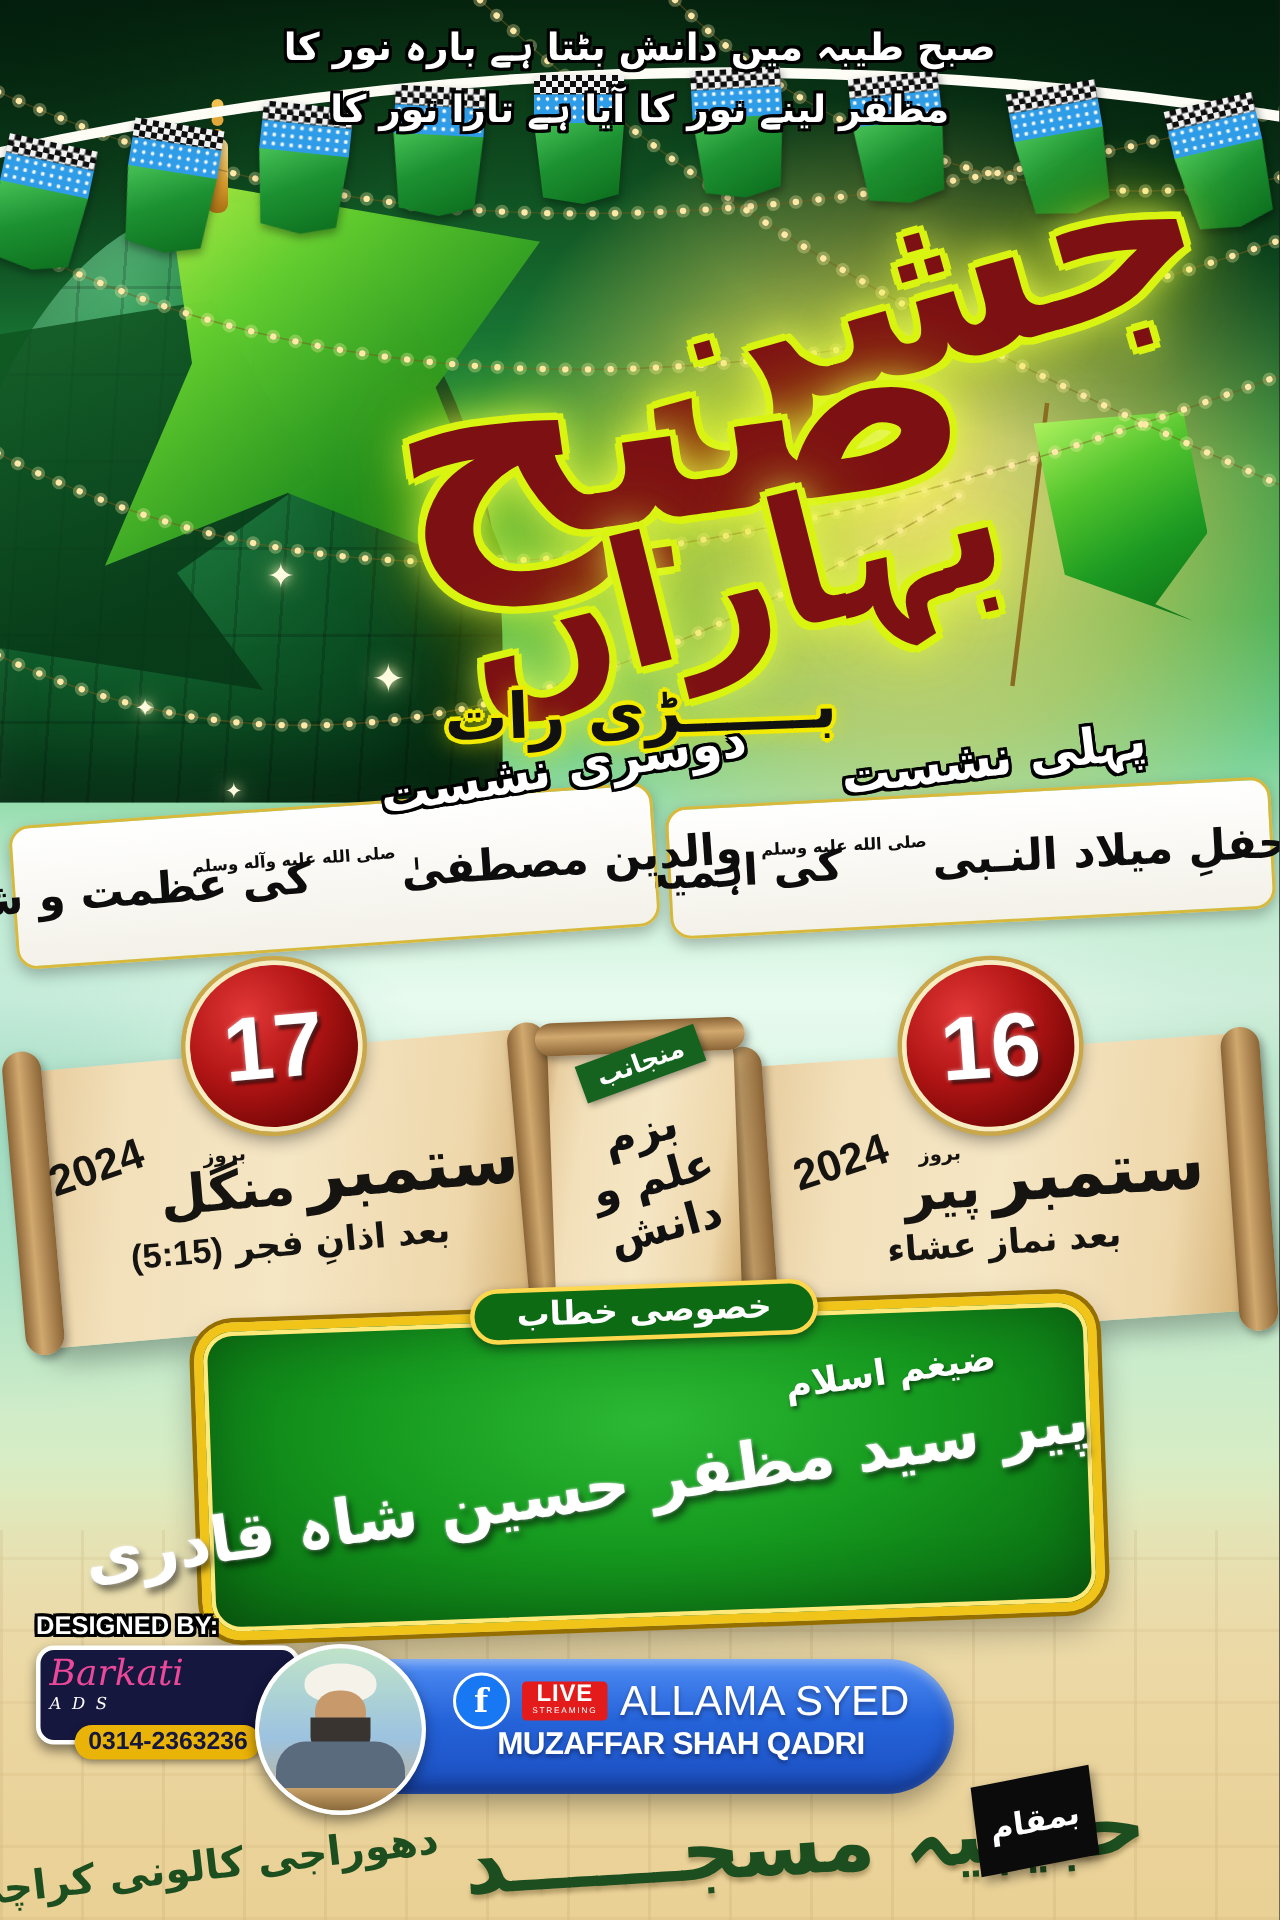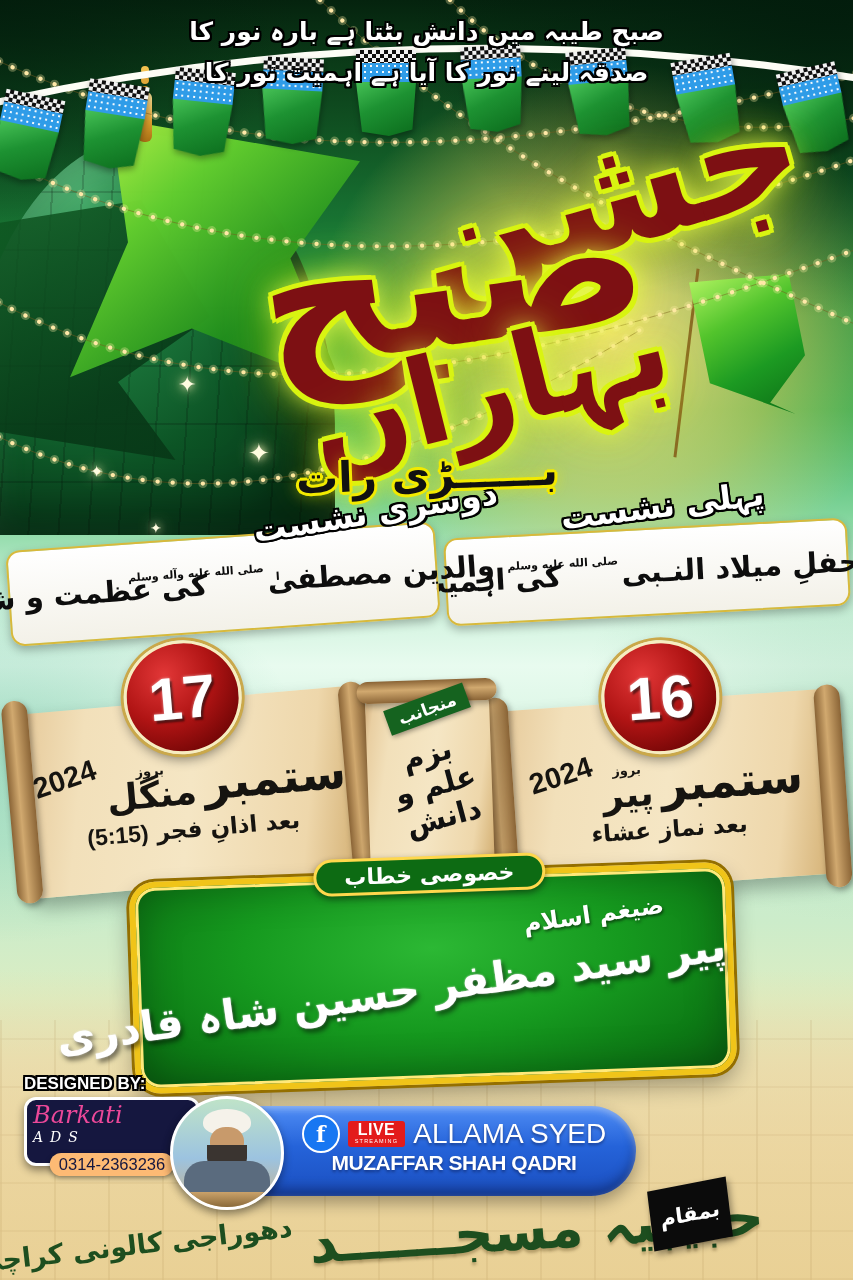--- a/index.html
+++ b/index.html
@@ -154,23 +154,23 @@
   .gb-name{position:absolute;top:84px;left:0;right:0;text-align:center;transform:rotate(-6deg);
     color:#fff;font-size:42px;font-weight:bold;white-space:nowrap;
     text-shadow:2px 4px 5px rgba(0,0,0,.55),0 0 2px #fff;}
 
   
   .des{left:24px;top:1074px;width:176px;z-index:7;text-align:left;font-family:"Liberation Sans",sans-serif;}
   .des-label{color:#fff;font-weight:bold;font-size:17px;}
   .des-box{position:relative;margin-top:3px;background:#15173f;border:3px solid #fff;border-radius:12px;
     padding:3px 6px 18px;box-shadow:0 4px 8px rgba(0,0,0,.45);}
   .des-brand{font-family:"DejaVu Serif",serif;font-style:italic;color:#ec4899;font-size:24px;line-height:1.05;}
-  .des-sub{font-family:"DejaVu Serif",serif;font-style:italic;color:#fff;font-size:14px;letter-spacing:7px;margin-top:1px;}
+  .des-sub{font-family:"DejaVu Serif",serif;font-style:italic;color:#fff;font-size:11px;letter-spacing:7px;margin-top:1px;}
   .des-phone{position:absolute;left:50%;bottom:-13px;transform:translateX(-50%);
-    background:#fdba74;border-radius:14px;padding:2px 9px;color:#15173f;font-weight:normal;font-size:16.5px;
+    background:#eab308;border-radius:14px;padding:2px 9px;color:#15173f;font-weight:bold;font-size:16.5px;
     white-space:nowrap;box-shadow:0 2px 5px rgba(0,0,0,.4);}
 
   
   .live-bar{left:178px;top:1106px;width:458px;height:90px;z-index:7;border-radius:48px;
     background:linear-gradient(180deg,#4f8df5 0%,#2563d9 45%,#1b4fc0 100%);
     box-shadow:inset 0 3px 7px rgba(255,255,255,.4),inset 0 -7px 12px rgba(0,0,25,.35),0 7px 16px rgba(0,0,0,.32);}
   .avatar{position:absolute;left:-8px;top:-10px;width:108px;height:108px;border-radius:50%;
     border:3px solid #fff;overflow:hidden;box-shadow:0 4px 9px rgba(0,0,0,.4);
     background:linear-gradient(180deg,#bfe3c8 0%,#9cc3e0 55%,#c9b089 100%);}
   .av-turban{position:absolute;left:50%;top:10px;transform:translateX(-50%);width:48px;height:26px;
@@ -309,21 +309,21 @@
   </div>
 
   <i class="sp" style="left:178px;top:372px;"></i>
   <i class="sp" style="left:305px;top:300px;font-size:15px;"></i>
   <i class="sp" style="left:90px;top:462px;font-size:16px;"></i>
   <i class="sp" style="left:248px;top:438px;font-size:26px;"></i>
   <i class="sp" style="left:150px;top:520px;font-size:14px;"></i>
 
   <div class="abs couplet rtl ob">
     <div>صبح طیبہ میں دانش بٹتا ہے بارہ نور کا</div>
-    <div>صدقہ لینے نور کا آیا ہے اہمیت نور کا</div>
+    <div>مظفر لینے نور کا آیا ہے تارا نور کا</div>
   </div>
 
   <div class="abs t-word t1 rtl">جشن</div>
   <div class="abs t-word t2 rtl">صبح</div>
   <div class="abs t-word t3 rtl">بہاراں</div>
   <div class="abs bari rtl">بــــــڑی رات</div>
 
   <div class="abs sess-label lab1 rtl ob">پہلی نشست</div>
   <div class="abs sess-banner ban1 rtl">
     <span>محفلِ میلاد النـبی</span>

